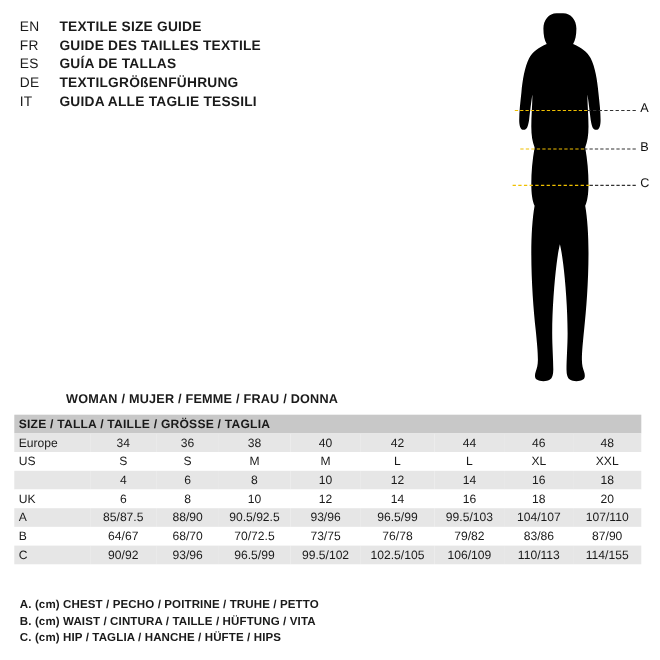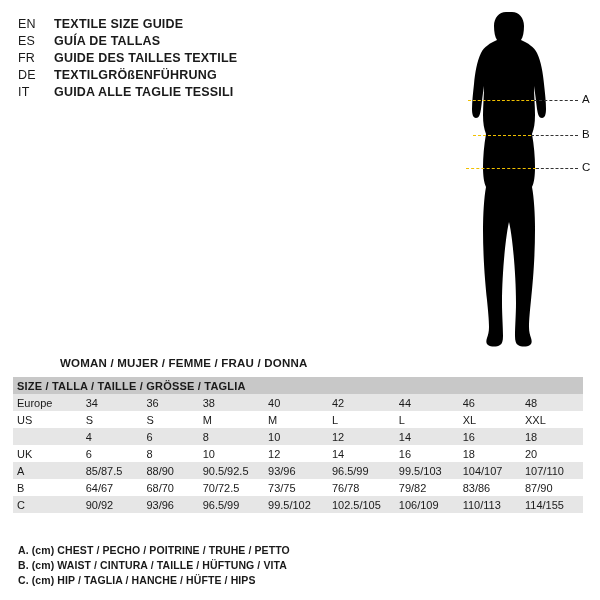--- a/index.html
+++ b/index.html
@@ -103,21 +103,21 @@
     font-size: 11px;
     letter-spacing: 0.2px;
   }
   .row-alt td { background: #e6e6e6; }
   .row-plain td { background: #ffffff; }
   .col-label {
     width: 86px;
     text-align: left;
     padding-left: 6px;
   }
-  .cell { width: 69px; }
+  .cell { text-align: center; width: 69px; }
 
   
   .notes {
     position: absolute;
     left: 18px;
     top: 543px;
     font-size: 11px;
     letter-spacing: 0.1px;
   }
   .note-line {
@@ -131,26 +131,26 @@
 <body>
 
 <div class="page">
 
   <div class="lang-block">
     <div class="lang-row">
       <span class="lang-code">EN</span>
       <span class="lang-text">TEXTILE SIZE GUIDE</span>
     </div>
     <div class="lang-row">
+      <span class="lang-code">FR</span>
+      <span class="lang-text">GUIDE DES TAILLES TEXTILE</span>
+    </div>
+    <div class="lang-row">
       <span class="lang-code">ES</span>
       <span class="lang-text">GUÍA DE TALLAS</span>
-    </div>
-    <div class="lang-row">
-      <span class="lang-code">FR</span>
-      <span class="lang-text">GUIDE DES TAILLES TEXTILE</span>
     </div>
     <div class="lang-row">
       <span class="lang-code">DE</span>
       <span class="lang-text">TEXTILGRÖßENFÜHRUNG</span>
     </div>
     <div class="lang-row">
       <span class="lang-code">IT</span>
       <span class="lang-text">GUIDA ALLE TAGLIE TESSILI</span>
     </div>
   </div>

